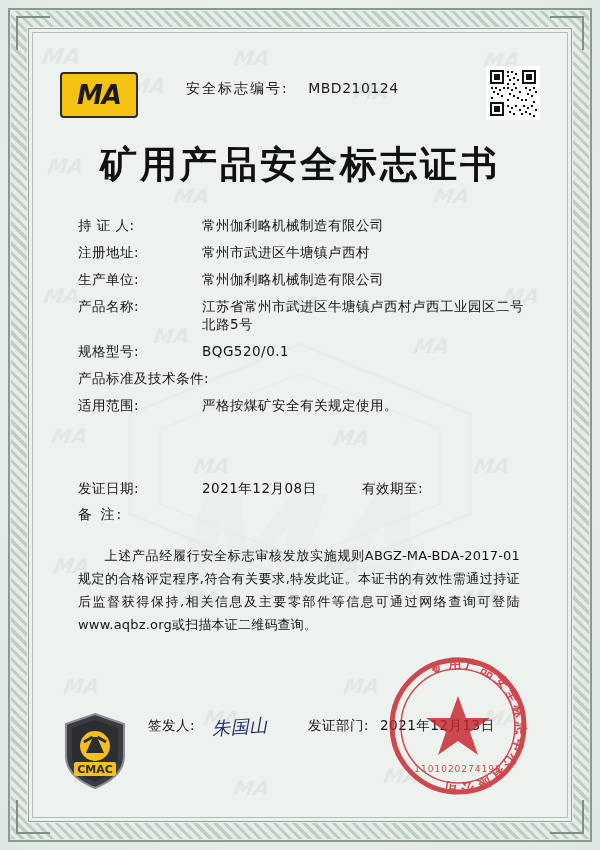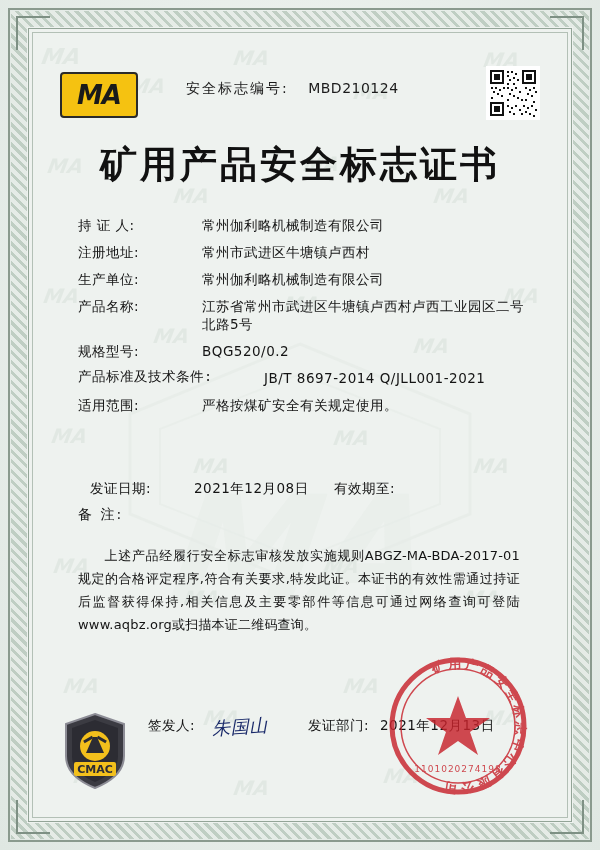--- a/index.html
+++ b/index.html
@@ -192,33 +192,34 @@
     width: 104px;
     flex: 0 0 104px;
     letter-spacing: .5px;
     font-weight: 500;
   }
   .field .val {
     flex: 1;
     letter-spacing: .5px;
     font-weight: 500;
   }
-  .field.wide .lbl { width: 166px; flex: 0 0 166px; font-family: Liberation Mono, monospace; }
+  .field.wide .lbl { width: 166px; flex: 0 0 166px; }
   .field .val.mono { font-family: "DejaVu Sans", sans-serif; }
 
   .date-row {
     position: absolute;
-    left: 90px;
+    left: 78px;
     top: 480px;
     width: 452px;
     font-size: 13.5px;
     color: #141414;
     letter-spacing: .5px;
     display: flex;
     align-items: center;
+    gap: 20px;
   }
   .date-row .lbl { width: 104px; flex: 0 0 104px; }
   .date-row .v1 { width: 140px; flex: 0 0 140px; }
   .date-row .lbl2 { width: 94px; flex: 0 0 94px; }
   .date-row .v2 { flex: 1; }
 
   .remark-row {
     position: absolute;
     left: 78px;
     top: 506px;
@@ -421,25 +422,24 @@
     <div class="field">
       <div class="lbl">生产单位:</div>
       <div class="val">常州伽利略机械制造有限公司</div>
     </div>
     <div class="field">
       <div class="lbl">产品名称:</div>
       <div class="val">江苏省常州市武进区牛塘镇卢西村卢西工业园区二号北路5号</div>
     </div>
     <div class="field">
       <div class="lbl">规格型号:</div>
-      <div class="val mono">BQG520/0.2</div>
+      <div class="val mono">BQG520/0.1</div>
     </div>
     <div class="field wide">
       <div class="lbl">产品标准及技术条件:</div>
-      <div class="val mono">JB/T 8697-2014   Q/JLL001-2021</div>
     </div>
     <div class="field">
       <div class="lbl">适用范围:</div>
       <div class="val">严格按煤矿安全有关规定使用。</div>
     </div>
   </div>
 
   <div class="date-row">
     <div class="lbl">发证日期:</div>
     <div class="v1">2021年12月08日</div>

